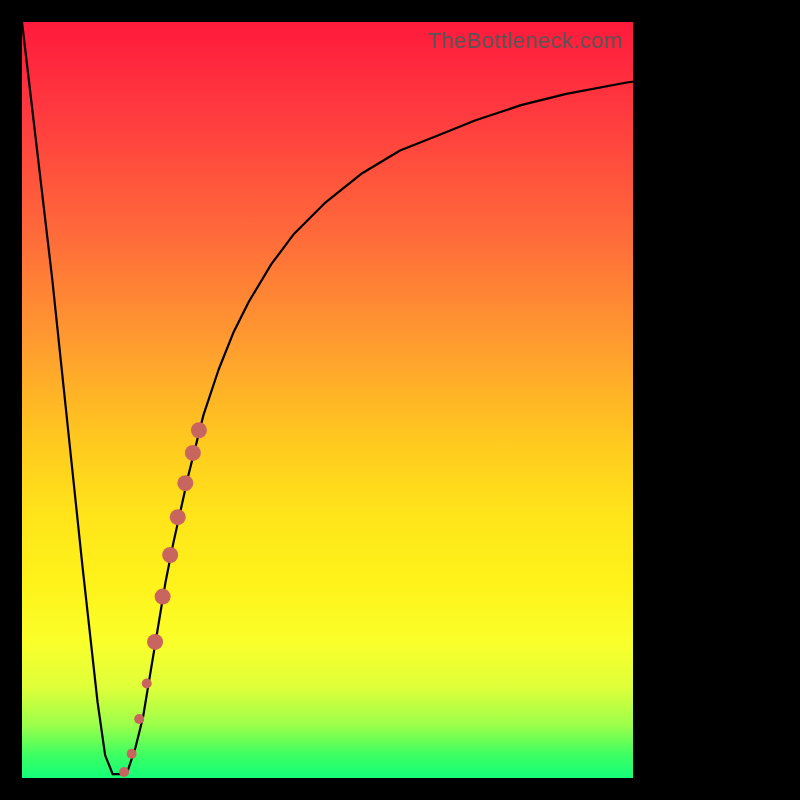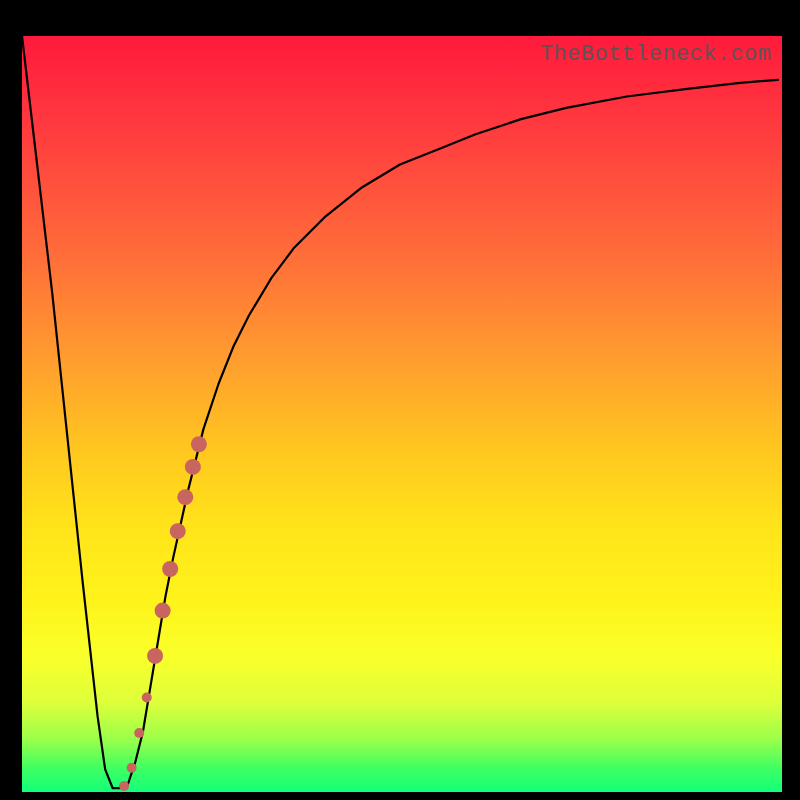--- a/index.html
+++ b/index.html
@@ -13,39 +13,38 @@
   }
   .frame {
     position: relative;
     width: 800px;
     height: 800px;
     background: #000;
   }
   .plot-area {
     position: absolute;
     left: 22px;
-    top: 36px;
-    width: 760px;
+    top: 22px;
+    width: 611px;
     height: 756px;
     background: linear-gradient(
       to bottom,
       #ff1a3c 0%,
       #ff3a3f 12%,
       #ff6a3a 28%,
       #ff9a30 42%,
       #ffc81f 55%,
       #ffe41a 65%,
       #fff21a 74%,
       #faff2a 82%,
       #dfff3a 88%,
       #9cff4a 93%,
       #3cff63 97%,
       #14ff7a 100%
     );
-    font-family: Liberation Mono, monospace;
   }
   .watermark {
     position: absolute;
     top: 6px;
     right: 10px;
     color: #555;
     font-size: 22px;
     font-weight: 500;
     letter-spacing: 0.4px;
     user-select: none;

